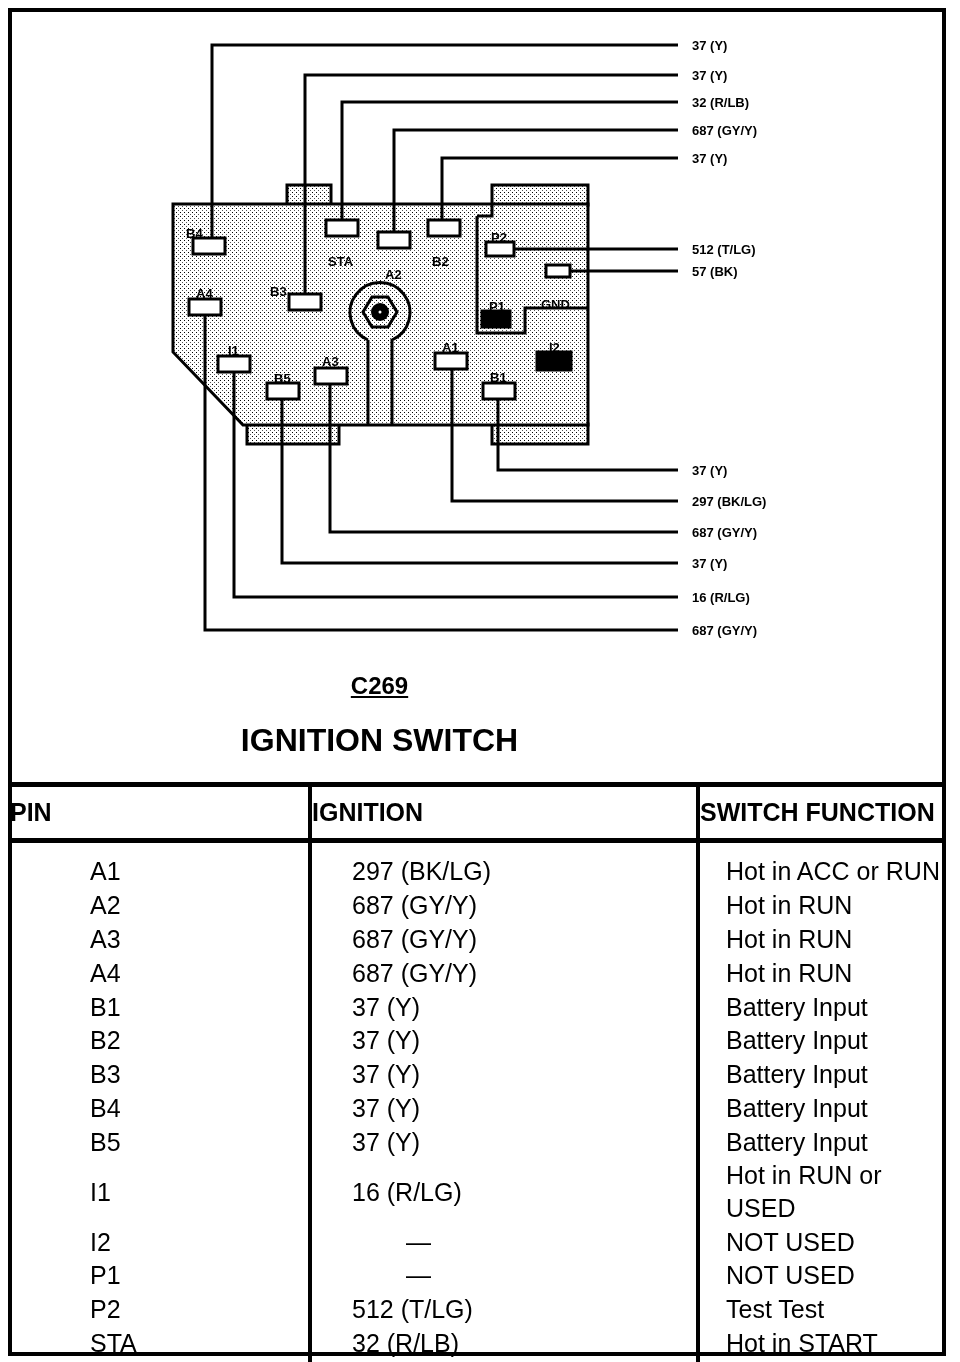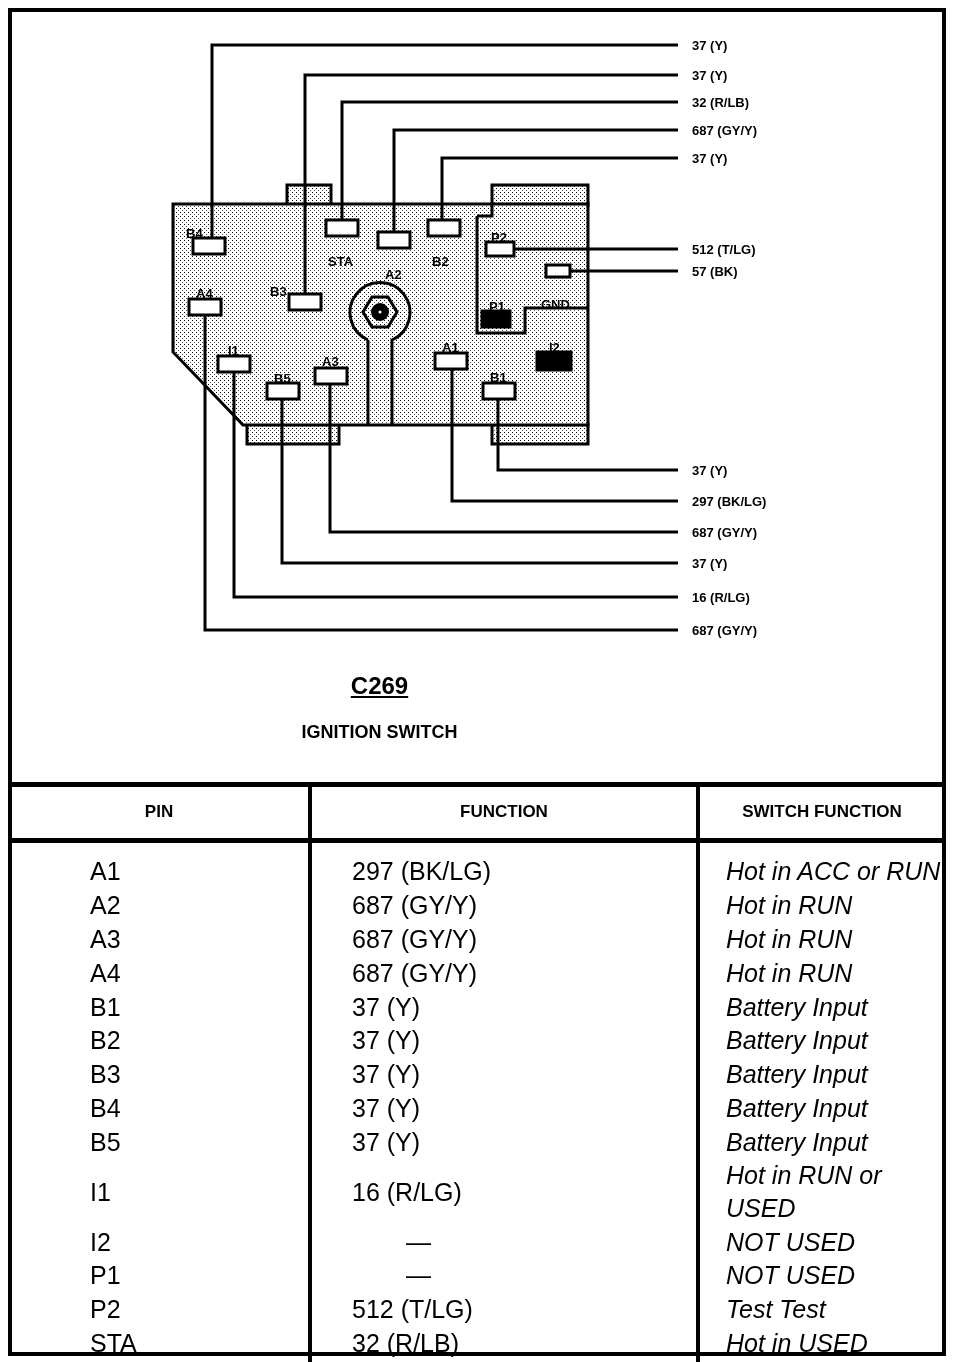--- a/index.html
+++ b/index.html
@@ -3,32 +3,32 @@
   <meta charset="utf-8">
   <style>
     html, body { margin: 0; padding: 0; background: #ffffff; }
     body { width: 960px; height: 1362px; position: relative; overflow: hidden;
            font-family: "Liberation Sans", sans-serif; color: #000; }
     .frame { position: absolute; left: 8px; top: 8px; width: 938px; height: 1348px;
              border: 4px solid #000; box-sizing: border-box; }
     #diagram { position: absolute; left: 0; top: 0; }
     .title-block { position: absolute; left: 8px; width: 743px; text-align: center; font-weight: bold; }
     .connector-id { top: 672px; font-size: 24px; text-decoration: underline; }
-    .connector-name { top: 722px; font-size: 18px; }
+    .connector-name { top: 722px; font-size: 32px; }
     .divider { position: absolute; left: 8px; width: 938px; background: #000; }
     table.pin-table { position: absolute; left: 10px; top: 786px; width: 934px;
                       border-collapse: collapse; }
-    .pin-table th { font-size: 17px; font-weight: bold; height: 52px; text-align: center;
+    .pin-table th { font-size: 25px; font-weight: bold; height: 52px; text-align: left;
                     border-bottom: 5px solid #000; padding: 0; }
     .pin-table td { font-size: 25px; height: 33.8px; padding: 0; line-height: 33px; }
     .pin-table th.c1, .pin-table td.c1 { width: 218px; border-right: 4px solid #000; }
     .pin-table th.c2, .pin-table td.c2 { width: 290px; border-right: 4px solid #000; }
     .pin-table td.c1 { padding-left: 80px; }
     .pin-table td.c2 { padding-left: 40px; }
-    .pin-table td.c3 { padding-left: 26px; font-style: italic; }
+    .pin-table td.c3 { padding-left: 26px; }
     .pin-table td.dash { padding-left: 94px; }
     .pin-table tbody tr:first-child td { padding-top: 12px; }
     svg text { font-family: "Liberation Sans", sans-serif; font-weight: bold; }
   </style>
 </head>
 <body>
 
 <div class="frame"></div>
 
 <svg id="diagram" width="960" height="660" viewBox="0 0 960 660">
@@ -127,21 +127,21 @@
 
 <div class="title-block connector-id">C269</div>
 <div class="title-block connector-name">IGNITION SWITCH</div>
 
 <div class="divider" style="top:782px;height:5px;"></div>
 
 <table class="pin-table">
   <thead>
     <tr>
       <th class="c1">PIN</th>
-      <th class="c2">FUNCTION</th>
+      <th class="c2">IGNITION</th>
       <th class="c3">SWITCH FUNCTION</th>
     </tr>
   </thead>
   <tbody id="table-body">
       <tr>
         <td class="c1">A1</td>
         <td class="c2">297 (BK/LG)</td>
         <td class="c3">Hot in ACC or RUN</td>
       </tr>
       <tr>
@@ -200,21 +200,21 @@
         <td class="c3">NOT USED</td>
       </tr>
       <tr>
         <td class="c1">P2</td>
         <td class="c2">512 (T/LG)</td>
         <td class="c3">Test Test</td>
       </tr>
       <tr>
         <td class="c1">STA</td>
         <td class="c2">32 (R/LB)</td>
-        <td class="c3">Hot in USED</td>
+        <td class="c3">Hot in START</td>
       </tr>
       <tr>
         <td class="c1">GND</td>
         <td class="c2">57 (BK)</td>
         <td class="c3">Ground</td>
       </tr>
     </tbody>
 </table>
 <div class="divider" style="top:1352px;height:4px;"></div>
 

